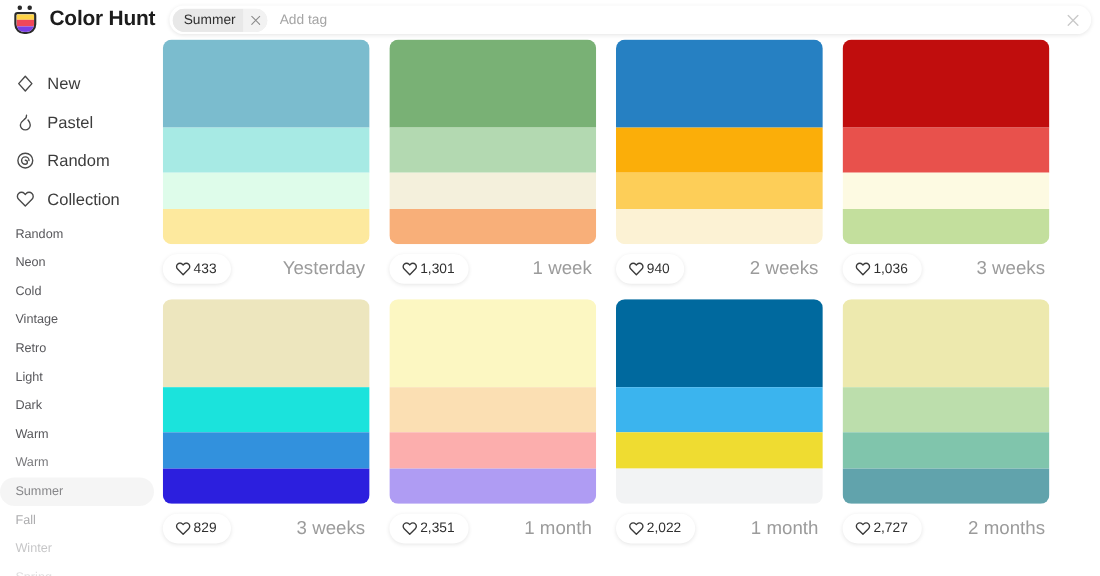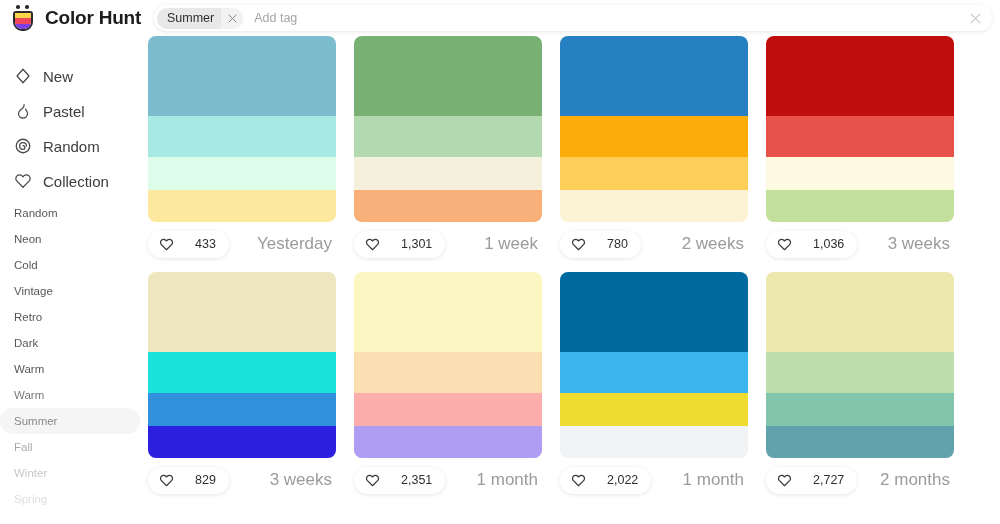--- a/index.html
+++ b/index.html
@@ -106,21 +106,21 @@
     border-radius: 8px; overflow: hidden;
     display: flex; flex-direction: column;
     cursor: pointer;
   }
   .swatches i { display: block; width: 100%; }
   .meta {
     display: flex; align-items: center; justify-content: space-between;
     height: 34px; margin-top: 5px;
   }
   .like-btn {
-    display: inline-flex; align-items: center; gap: 21px;
+    display: inline-flex; align-items: center; gap: 2px;
     height: 27px; padding: 0 13px 0 11px;
     background: #ffffff; border-radius: 14px;
     box-shadow: 0 1px 4px rgba(0,0,0,0.10);
     cursor: pointer;
   }
   .like-count { font-size: 12.5px; color: #2f2f2f; }
   .time { font-size: 17px; color: #9b9b9b; padding-right: 4px; }
   .heart { width: 15px; height: 15px; display: block; }
 </style>
 </head>
@@ -184,20 +184,23 @@
           <span>Neon</span>
         </div>
       <div class="tag-item" style="opacity:1">
           <span>Cold</span>
         </div>
       <div class="tag-item" style="opacity:1">
           <span>Vintage</span>
         </div>
       <div class="tag-item" style="opacity:1">
           <span>Retro</span>
+        </div>
+      <div class="tag-item" style="opacity:1">
+          <span>Light</span>
         </div>
       <div class="tag-item" style="opacity:1">
           <span>Dark</span>
         </div>
       <div class="tag-item" style="opacity:1">
           <span>Warm</span>
         </div>
       <div class="tag-item" style="opacity:.8">
           <span>Warm</span>
         </div>
@@ -280,21 +283,21 @@
             <i style="height:43%;background:#2680C2"></i>
             <i style="height:22%;background:#FBAE09"></i>
             <i style="height:18%;background:#FDCE58"></i>
             <i style="height:17%;background:#FCF2D4"></i>
           </div>
           <div class="meta">
             <span class="like-btn">
               <svg class="heart" viewBox="0 0 24 24" fill="none" stroke="#3a3a3a" stroke-width="2">
                 <path d="M12 20.3 3.9 12.2a4.9 4.9 0 0 1 0-7 4.9 4.9 0 0 1 7 0l1.1 1.1 1.1-1.1a4.9 4.9 0 0 1 7 0 4.9 4.9 0 0 1 0 7Z" stroke-linejoin="round"></path>
               </svg>
-              <span class="like-count">780</span>
+              <span class="like-count">940</span>
             </span>
             <span class="time">2 weeks</span>
           </div>
         </div>
 
         <div class="card">
           <div class="swatches">
             <i style="height:43%;background:#C00D0D"></i>
             <i style="height:22%;background:#E8514C"></i>
             <i style="height:18%;background:#FDFAE2"></i>

